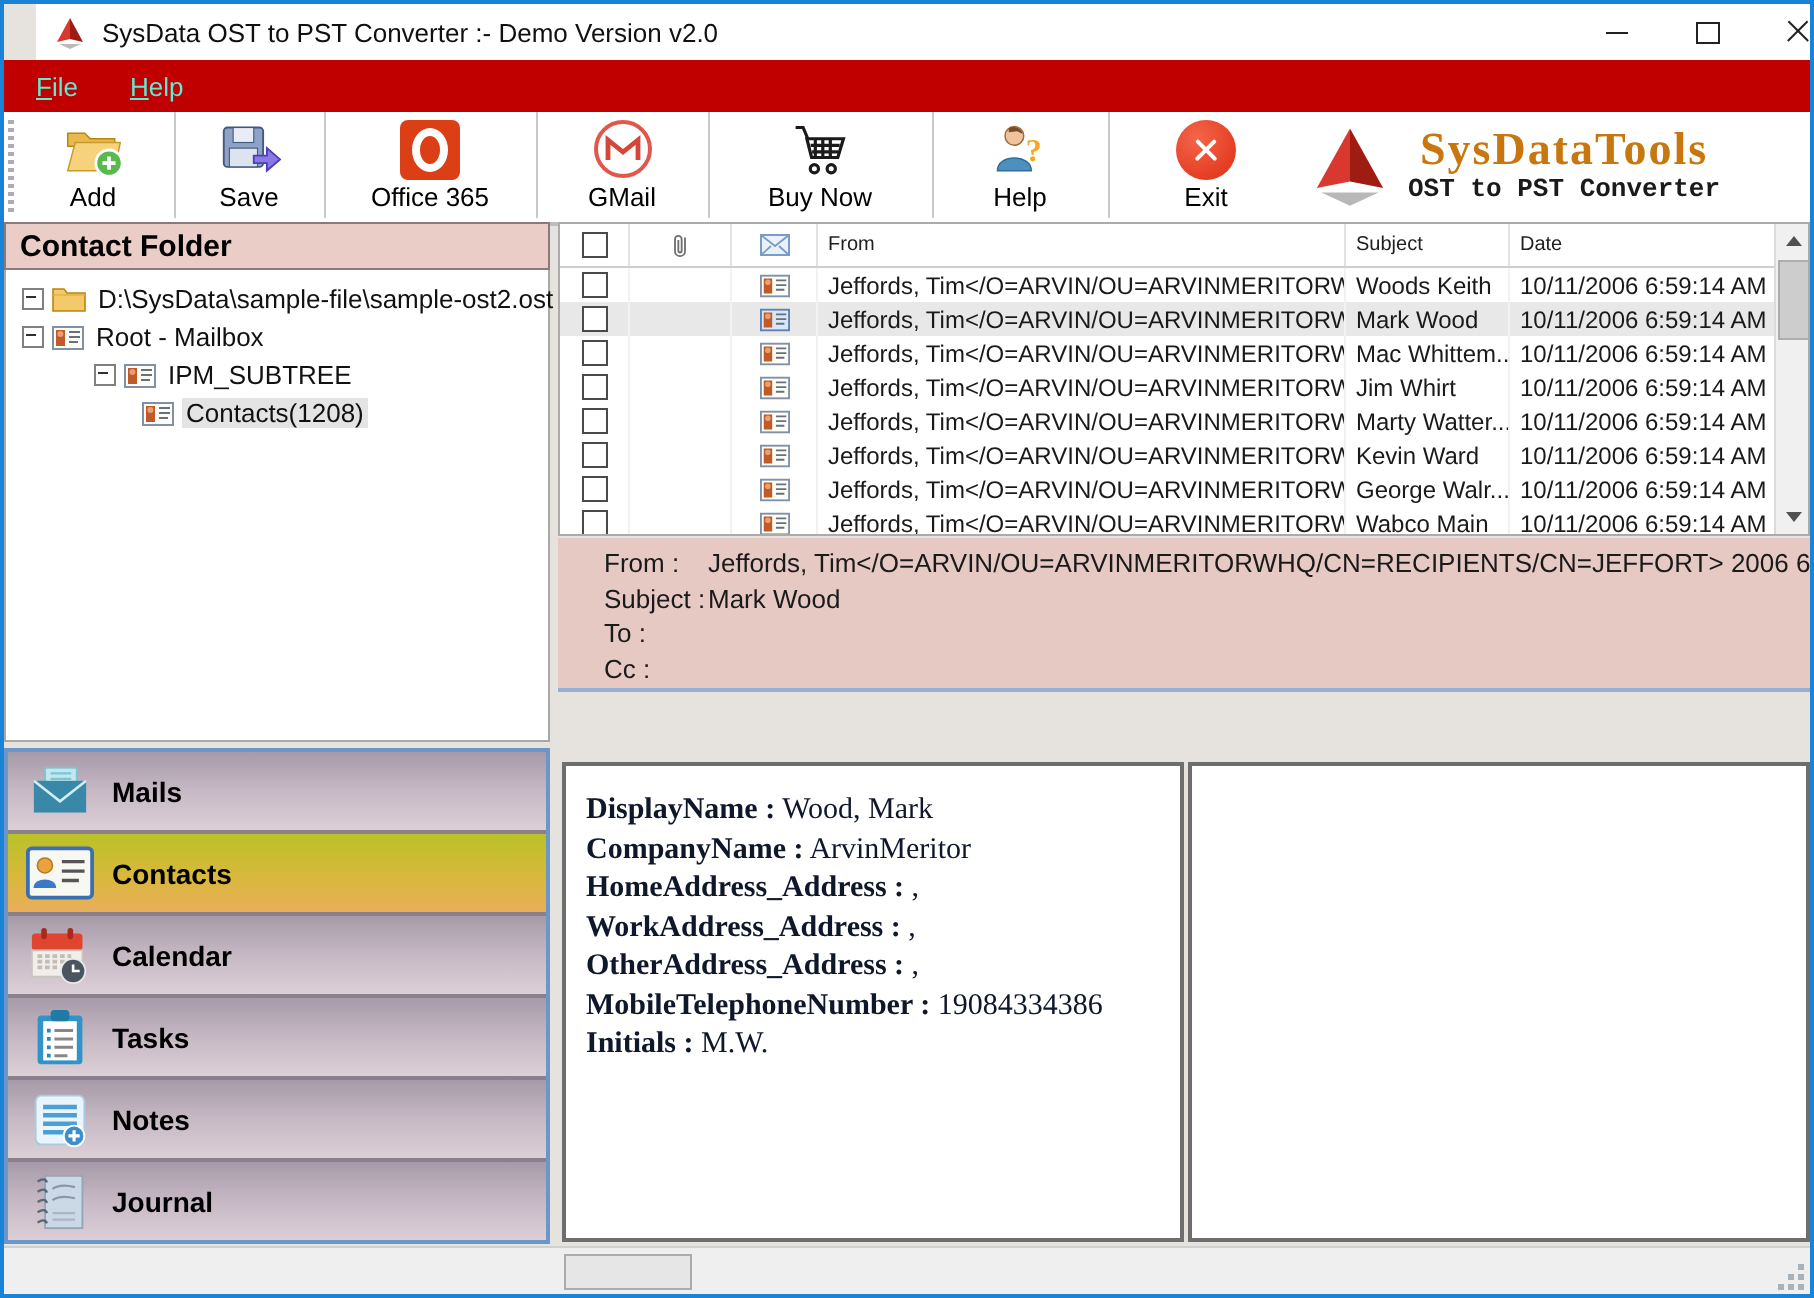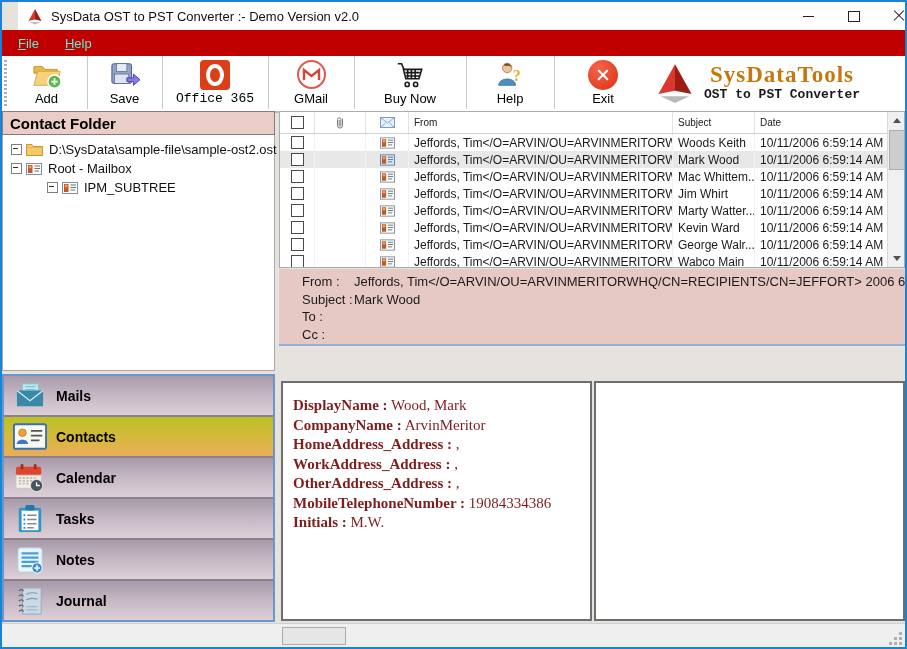--- a/index.html
+++ b/index.html
@@ -26,21 +26,21 @@
   .menu-item::first-letter{text-decoration:underline;}
   
   .toolbar{position:absolute;left:0;top:54px;width:903px;height:55px;background:#FFFFFF;border-bottom:2px solid #BDBDBD;}
   .grip-dots{position:absolute;left:2px;top:4px;width:3px;height:46px;
     background:repeating-linear-gradient(#AAB 0 2px,transparent 2px 4px);}
   .tbtn{position:absolute;top:0;height:53px;display:flex;flex-direction:column;align-items:center;justify-content:flex-start;cursor:pointer;border-right:1px solid #C9C9C9;}
   .tbtn .tico{height:33px;display:flex;align-items:center;justify-content:center;margin-top:2px;}
   .tbtn .tlabel{font-size:13px;color:#000;margin-top:0px;}
   .t-add{left:4px;width:81px;}
   .t-save{left:85px;width:75px;}
-  .t-o365{left:160px;width:106px;font-family:Liberation Mono, monospace;}
+  .t-o365{left:160px;width:106px;}
   .t-gmail{left:266px;width:86px;}
   .t-buy{left:352px;width:112px;}
   .t-help{left:464px;width:88px;}
   .t-exit{left:552px;width:98px;}
   .brand{position:absolute;left:650px;top:0;width:253px;height:53px;display:flex;align-items:center;}
   .brand-txt{display:flex;flex-direction:column;align-items:center;margin-left:6px;}
   .brand-name{font-family:"Liberation Serif",serif;font-size:23px;font-weight:bold;color:#C8760E;letter-spacing:1px;line-height:24px;}
   .brand-tag{font-family:"Liberation Mono",monospace;font-size:13px;font-weight:bold;color:#1A1A1A;line-height:16px;}
   .o365-box{width:30px;height:30px;background:#DC3E15;border-radius:4px;display:flex;align-items:center;justify-content:center;}
   .o365-ring{width:10px;height:14px;border:4px solid #fff;border-radius:50%;}
@@ -100,21 +100,21 @@
   .tri-down{width:0;height:0;border-left:4px solid transparent;border-right:4px solid transparent;border-top:5px solid #505050;}
   .sb-thumb{position:absolute;left:1px;top:18px;width:14px;height:38px;background:#CDCDCD;border:1px solid #ACACAC;cursor:pointer;}
   
   .preview{position:absolute;left:277px;top:267px;width:626px;height:77px;background:#E7C9C4;border-bottom:2px solid #93B1D7;box-sizing:border-box;font-size:13px;}
   .pline{display:flex;height:17.5px;align-items:center;}
   .plab{width:52px;margin-left:23px;flex:none;color:#1A1A1A;}
   .pval{color:#1A1A1A;white-space:nowrap;overflow:hidden;}
   
   .boxL{position:absolute;left:279px;top:379px;width:311px;height:240px;background:#fff;border:2px solid #6E6E6E;box-sizing:border-box;padding:13px 10px;}
   .boxR{position:absolute;left:592px;top:379px;width:311px;height:240px;background:#fff;border:2px solid #6E6E6E;box-sizing:border-box;}
-  .cline{font-family:"Liberation Serif",serif;font-size:15px;line-height:19.5px;color:#7f1d1d;white-space:nowrap;}
+  .cline{font-family:"Liberation Serif",serif;font-size:15px;line-height:19.5px;color:#0f172a;white-space:nowrap;}
   .cline b{font-weight:bold;}
 </style>
 </head>
 <body>
 
 <div class="window">
 
   <div class="titlebar">
     <svg class="applogo" viewBox="0 0 36 34">
       <polygon points="18,2 18,23 5,26" fill="#D93831"></polygon>
@@ -263,20 +263,31 @@
       <span class="ticon">
         <svg width="16" height="12" viewBox="0 0 16 12">
           <rect x="0.5" y="0.5" width="15" height="11" fill="#FDFDF6" stroke="#8090A8"></rect>
           <rect x="2" y="2" width="4.5" height="8" fill="#C05A28"></rect>
           <circle cx="4.2" cy="4" r="1.5" fill="#E8A070"></circle>
           <path d="M8.5 3 h5.5 M8.5 5.5 h5.5 M8.5 8 h4.5" stroke="#66707E" stroke-width="1"></path>
         </svg>
       </span>
       <span class="tlab">IPM_SUBTREE</span>
     </div>
+    <div class="titem" style="padding-left:68px">
+      <span class="ticon">
+        <svg width="16" height="12" viewBox="0 0 16 12">
+          <rect x="0.5" y="0.5" width="15" height="11" fill="#FDFDF6" stroke="#8090A8"></rect>
+          <rect x="2" y="2" width="4.5" height="8" fill="#C05A28"></rect>
+          <circle cx="4.2" cy="4" r="1.5" fill="#E8A070"></circle>
+          <path d="M8.5 3 h5.5 M8.5 5.5 h5.5 M8.5 8 h4.5" stroke="#66707E" stroke-width="1"></path>
+        </svg>
+      </span>
+      <span class="tlab sel">Contacts(1208)</span>
+    </div>
   </div>
 
   <div class="nav">
     <div class="nav-item">
       <span class="nico">
         <svg width="32" height="28" viewBox="0 0 34 30">
           <rect x="9" y="2" width="17" height="10" fill="#BFE8EF" stroke="#7FC4D4"></rect>
           <path d="M12 5 h11 M12 8 h11" stroke="#7FC4D4" stroke-width="1.2"></path>
           <rect x="3" y="9" width="28" height="17" fill="#3A88A8"></rect>
           <path d="M3 9 l14 11 14 -11" stroke="#CFEFF5" stroke-width="1.4" fill="none"></path>

